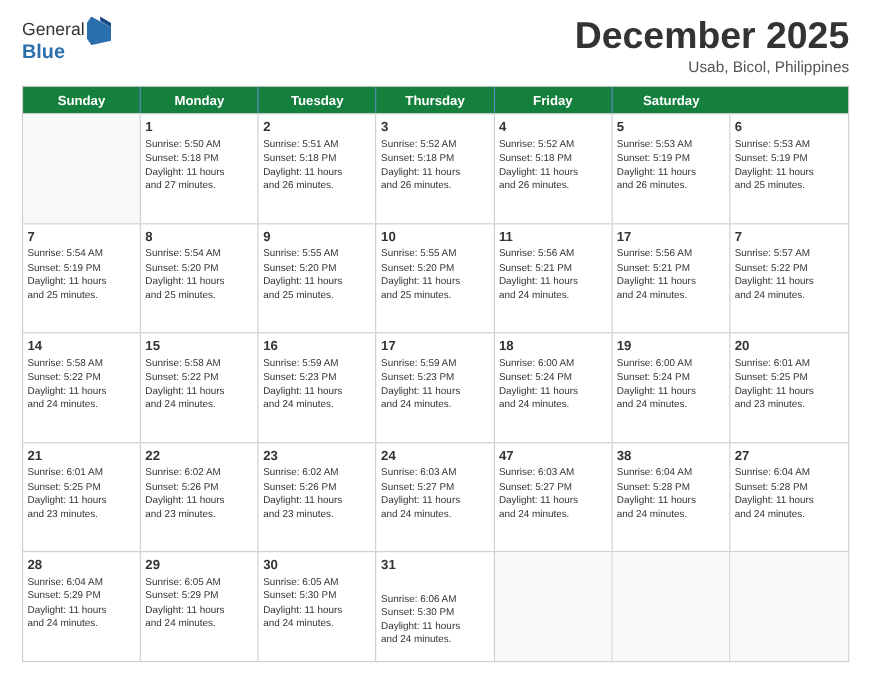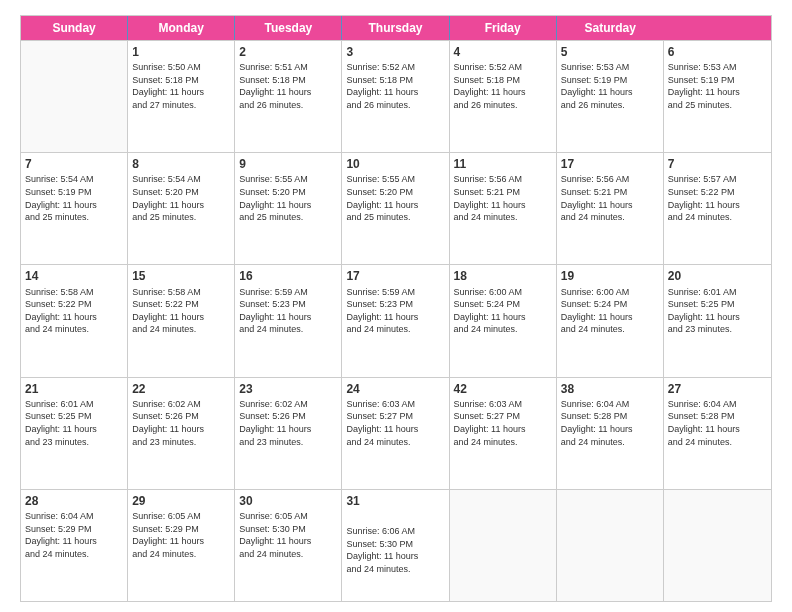--- a/index.html
+++ b/index.html
@@ -44,21 +44,21 @@
     }
     .calendar {
       flex: 1;
       display: flex;
       flex-direction: column;
       border: 1px solid #ccc;
     }
     .cal-header {
       display: grid;
       grid-template-columns: repeat(7, 1fr);
-      background: #ec4899;
+      background: #15803d;
     }
     .cal-header-cell {
       color: #fff;
       font-size: 12px;
       font-weight: bold;
       text-align: center;
       padding: 5px 2px;
       border-right: 1px solid #5590c4;
     }
     .cal-header-cell:last-child { border-right: none; }
@@ -92,20 +92,38 @@
     .cell-info {
       font-size: 9px;
       color: #333;
       line-height: 1.4;
     }
   </style>
 </head>
 <body>
 
 <div class="page">
+  <div class="header">
+    <div class="logo">
+      <div>
+        <div style="display:flex;align-items:center;">
+          <span class="logo-general">General</span>
+          <svg width="22" height="26" viewBox="0 0 22 26" style="margin-left:2px;">
+            <polygon points="4,0 22,10 22,22 4,26 0,20 0,6" fill="#2c6fad"></polygon>
+            <polygon points="12,0 22,6 22,10 12,4" fill="#1a4a8a"></polygon>
+          </svg>
+        </div>
+        <div class="logo-blue" style="font-size:18px;font-weight:bold;color:#2c6fad;margin-top:-4px;">Blue</div>
+      </div>
+    </div>
+    <div class="title-block">
+      <div class="month-title">December 2025</div>
+      <div class="location">Usab, Bicol, Philippines</div>
+    </div>
+  </div>
 
   <div class="calendar">
     <div class="cal-header">
     <div class="cal-header-cell">Sunday</div>
         <div class="cal-header-cell">Monday</div>
         <div class="cal-header-cell">Tuesday</div>
         <div class="cal-header-cell">Thursday</div>
         <div class="cal-header-cell">Friday</div>
         <div class="cal-header-cell">Saturday</div>
       </div>
@@ -280,21 +298,21 @@
 and 23 minutes.</div>
           </div>
           <div class="cal-cell">
             <span class="day-num">24</span>
             <div class="cell-info" style="white-space: pre-line;">Sunrise: 6:03 AM
 Sunset: 5:27 PM
 Daylight: 11 hours
 and 24 minutes.</div>
           </div>
           <div class="cal-cell">
-            <span class="day-num">42</span>
+            <span class="day-num">47</span>
             <div class="cell-info" style="white-space: pre-line;">Sunrise: 6:03 AM
 Sunset: 5:27 PM
 Daylight: 11 hours
 and 24 minutes.</div>
           </div>
           <div class="cal-cell">
             <span class="day-num">38</span>
             <div class="cell-info" style="white-space: pre-line;">Sunrise: 6:04 AM
 Sunset: 5:28 PM
 Daylight: 11 hours

